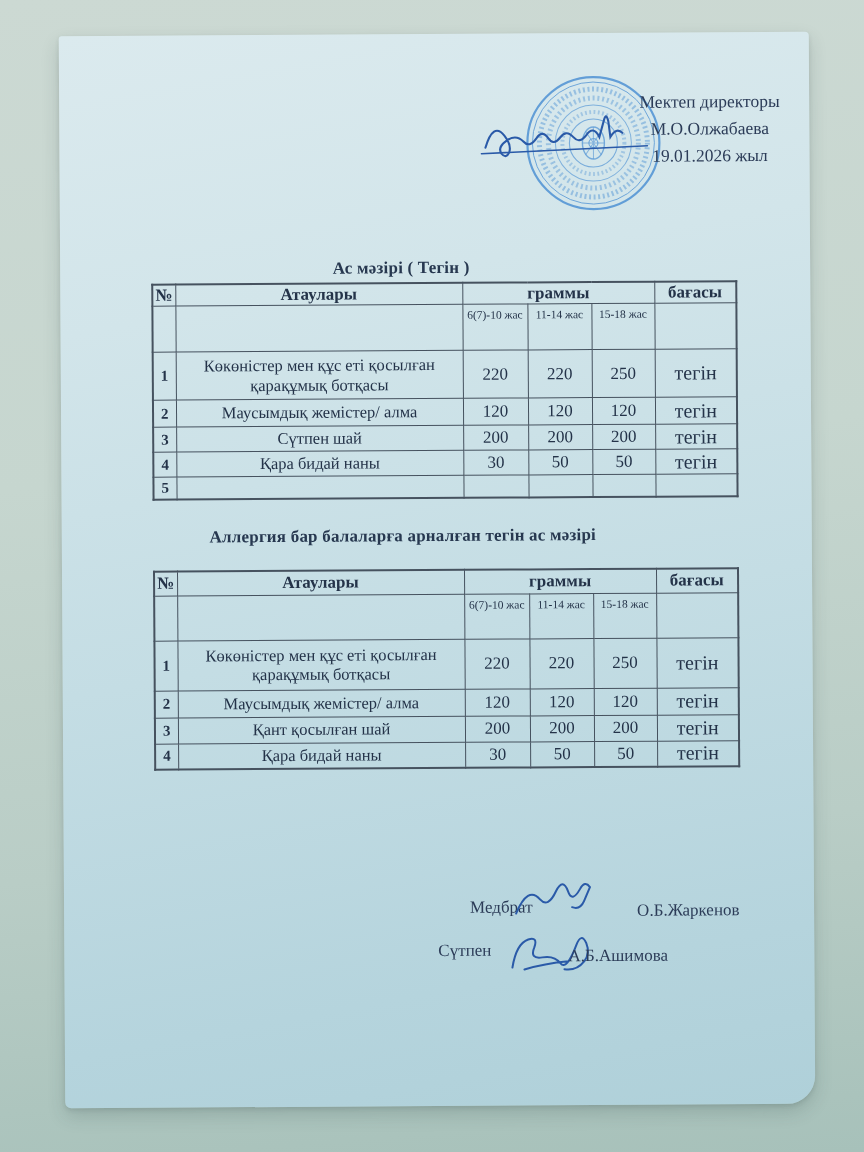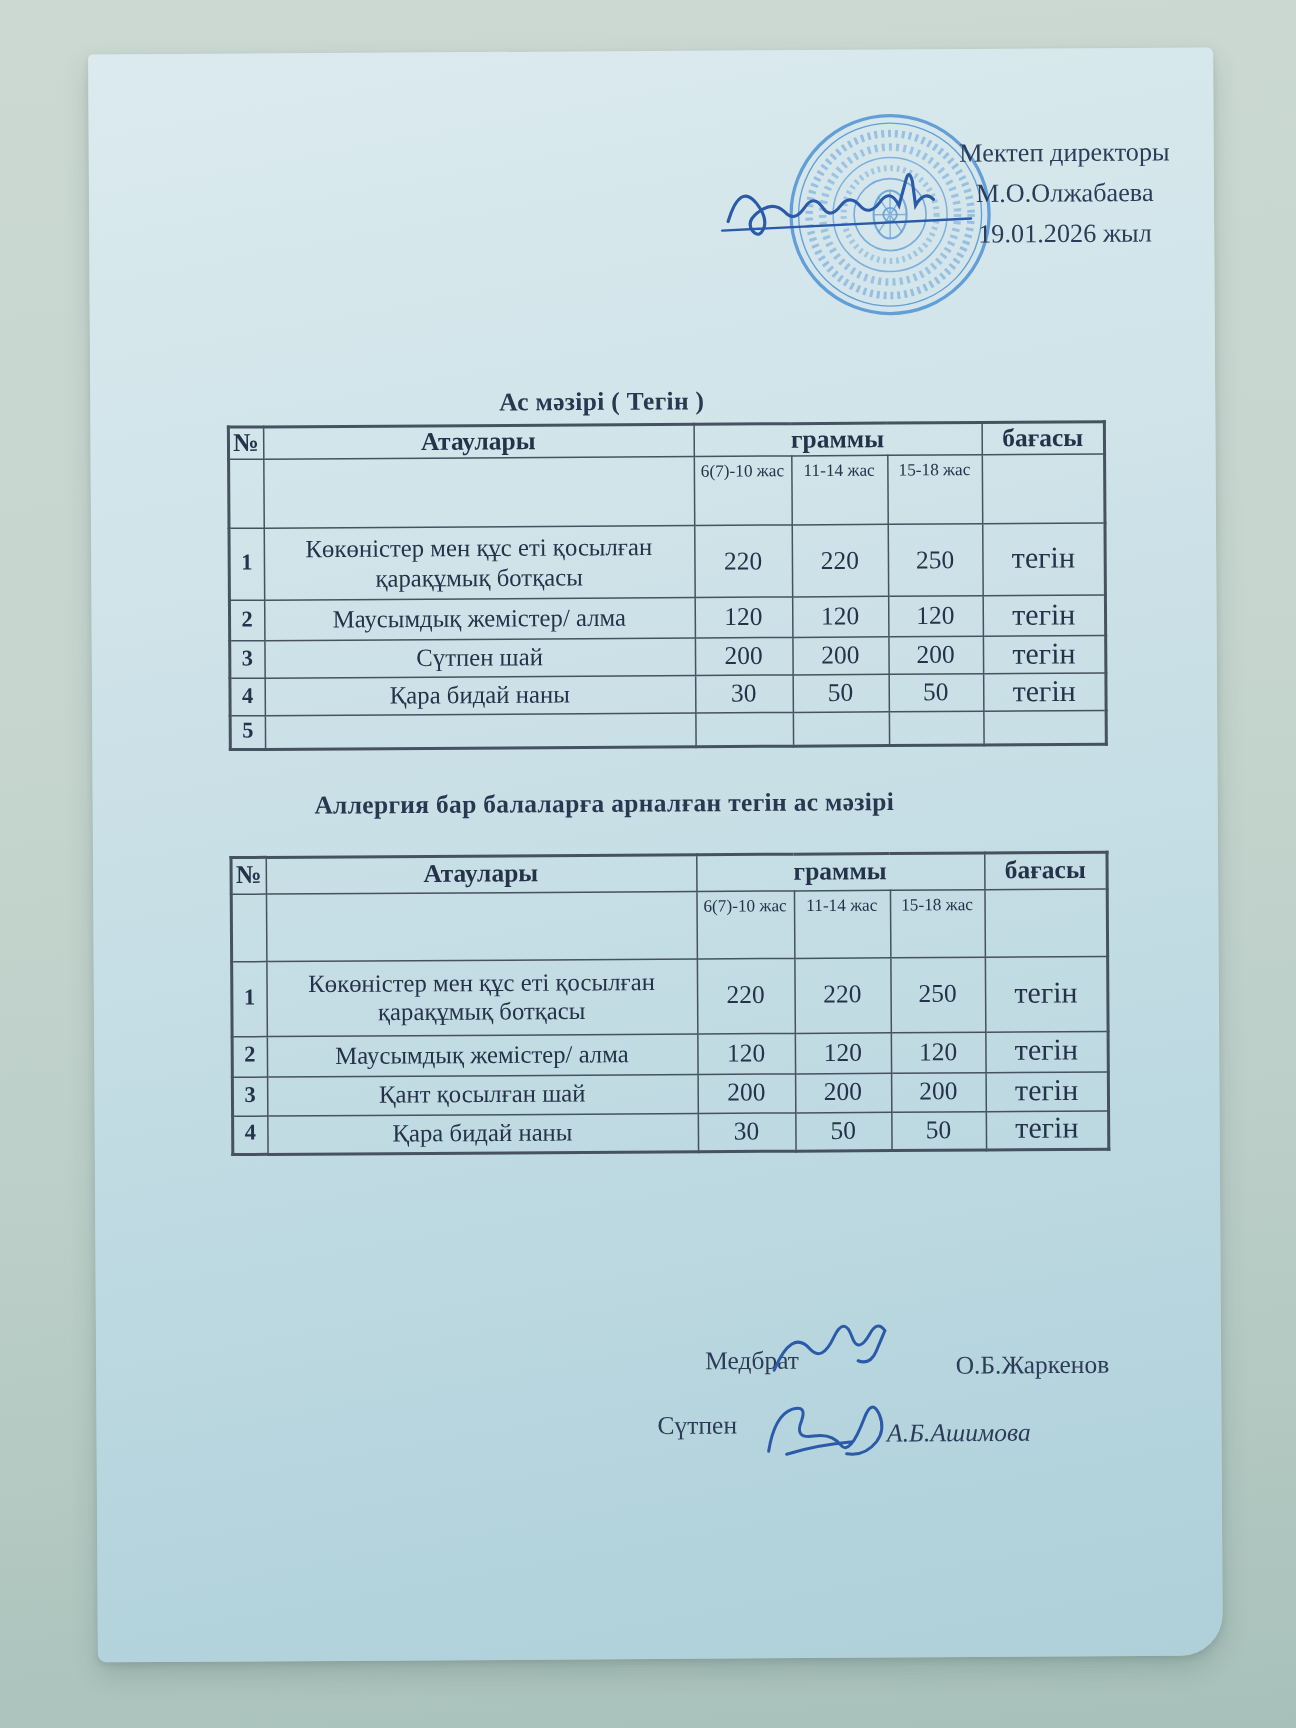--- a/index.html
+++ b/index.html
@@ -209,15 +209,15 @@
   <div class="sig-label" style="left:392px;top:864px;margin-left:14px;">Медбрат</div>
   <svg class="hand" style="left:448px;top:842px;" width="82" height="56" viewBox="0 0 82 56">
     <path d="M4,38 q12,-28 24,-14 q8,9 16,-8 q7,-14 12,0 q4,12 12,-2 q5,-9 10,-2 l-6,14 q-4,9 -12,6" fill="none" stroke="#2a5aa8" stroke-width="2" stroke-linecap="round"></path>
   </svg>
   <div class="sig-label" style="left:533px;top:868px;margin-left:40px;">О.Б.Жаркенов</div>
 
   <div class="sig-label" style="left:374px;top:907px;">Сүтпен</div>
   <svg class="hand" style="left:440px;top:884px;" width="98" height="66" viewBox="0 0 98 66">
     <path d="M8,50 q4,-24 16,-28 q10,-3 6,8 q-5,12 8,10 q12,-2 18,6 q6,8 16,-18 q5,-13 10,-2 q4,10 -2,18 q-8,10 -20,8 M20,52 q20,-6 44,-8" fill="none" stroke="#2a5aa8" stroke-width="2" stroke-linecap="round"></path>
   </svg>
-  <div class="sig-label" style="left:527px;top:913px;font-style:italic;">А.Б.Ашимова</div>
+  <div class="sig-label" style="left:504px;top:913px;">А.Б.Ашимова</div>
 
 </div>
 
 </body></html>

